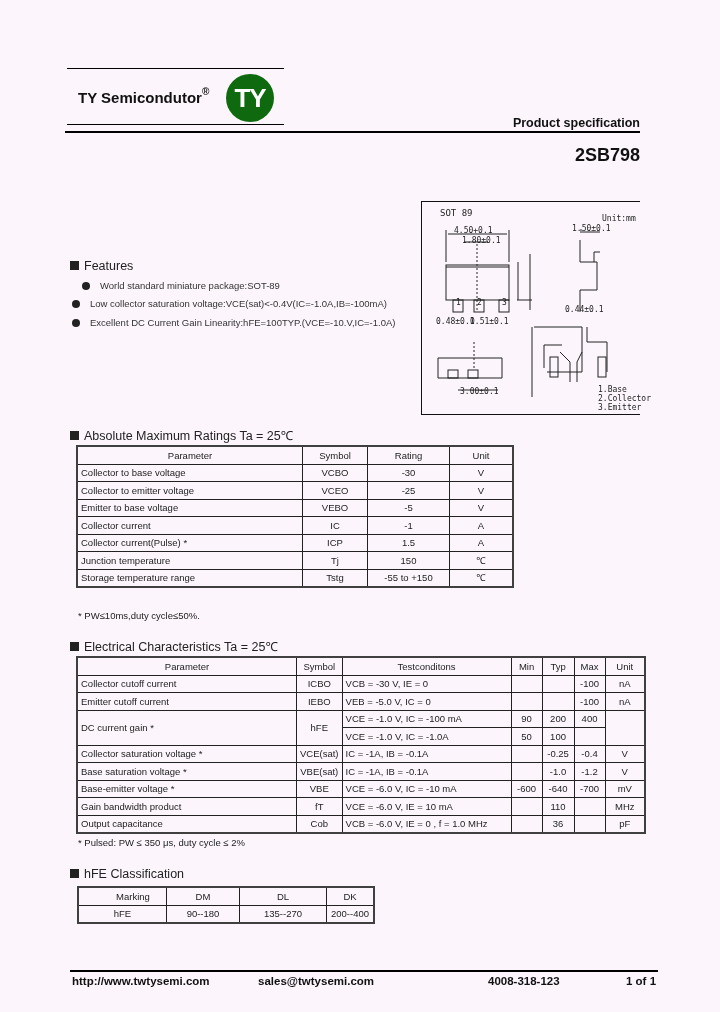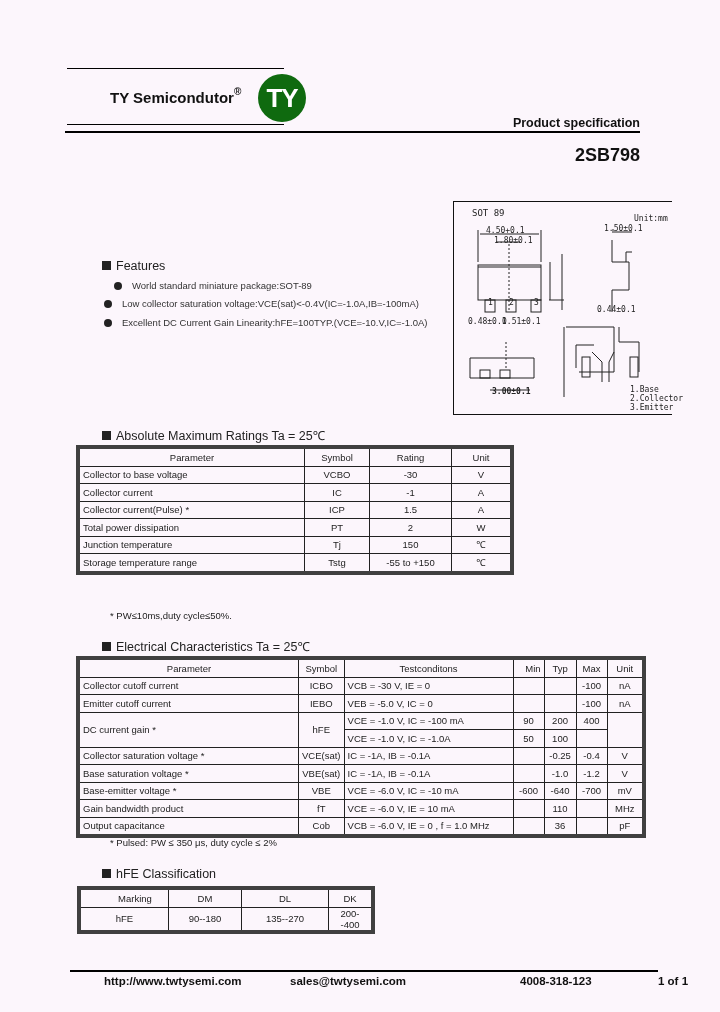--- a/index.html
+++ b/index.html
@@ -1,32 +1,32 @@
 <!DOCTYPE html>
 <html><head>
 <meta charset="utf-8">
 <style>
   html, body { margin:0; padding:0; }
   body { width:720px; height:1012px; background:#fcf6fc; position:relative; overflow:hidden;
          font-family:"Liberation Sans", sans-serif; color:#111; }
-  .abs { position:absolute;margin-left:32px; }
+  .abs { position:absolute; }
   .hr { position:absolute; background:#000; }
   .logo-text { left:78px; top:88px; font-size:15px; font-weight:bold; letter-spacing:0px; }
   .logo-text sup { font-size:10px; position:relative; top:-2px; }
   .logo-circle { left:226px; top:74px; width:48px; height:48px; border-radius:50%; background:#0f6a0f;
                  color:#fff; font-weight:bold; font-size:26px; text-align:center; line-height:48px; letter-spacing:-1px; }
   .prod-spec { right:80px; top:116px; font-size:12.5px; font-weight:bold; }
   .part { right:80px; top:145px; font-size:18px; font-weight:bold; }
   .sec-title { font-size:12.5px; color:#222; }
   .sec-title .sq { display:inline-block; width:9px; height:9px; background:#222; margin-right:5px; vertical-align:0px; }
   .feat { font-size:9.5px; color:#333; }
   .feat .dot { display:inline-block; width:8px; height:8px; border-radius:50%; background:#222; margin-right:10px; vertical-align:-1px; }
   table.t { position:absolute; border-collapse:collapse; font-size:9.5px; color:#222; }
   table.t td, table.t th { border:1px solid #222; padding:0 3px; height:16.5px; font-weight:normal; }
-  table.t.outer { border:4px solid #404040; }
+  table.t.outer { border:2px solid #404040; }
   .c { text-align:center; }
   .note { font-size:9.5px; color:#222; }
   .footer { font-size:11.5px; font-weight:bold; top:975px; }
   .pkg { left:421px; top:201px; width:218px; height:212px; border-left:1px solid #111; border-bottom:1px solid #111; border-top:1px solid #111; }
   .pkg .lbl { position:absolute; font-family:"DejaVu Sans Mono", monospace; font-size:8px; color:#222; }
 </style>
 </head>
 <body>
 
 <div class="hr" style="left:67px;top:68px;width:217px;height:1px;"></div>
@@ -85,21 +85,21 @@
       <polyline points="165,125 165,140 185,140 185,170"></polyline>
       <line x1="110" y1="125" x2="110" y2="195"></line>
     </g>
   </svg>
   <span class="lbl" style="left:32px;top:24px;">4.50+0.1</span>
   <span class="lbl" style="left:40px;top:34px;">1.80±0.1</span>
   <span class="lbl" style="left:150px;top:22px;">1.50±0.1</span>
   <span class="lbl" style="left:143px;top:103px;">0.44±0.1</span>
   <span class="lbl" style="left:14px;top:115px;">0.48±0.1</span>
   <span class="lbl" style="left:48px;top:115px;">0.51±0.1</span>
-  <span class="lbl" style="left:38px;top:185px;font-weight:bold;">3.00±0.1</span>
+  <span class="lbl" style="left:38px;top:185px;">3.00±0.1</span>
   <span class="lbl" style="left:34px;top:96px;">1</span>
   <span class="lbl" style="left:55px;top:96px;">2</span>
   <span class="lbl" style="left:80px;top:96px;">3</span>
   <span class="lbl" style="left:176px;top:183px;">1.Base</span>
   <span class="lbl" style="left:176px;top:192px;">2.Collector</span>
   <span class="lbl" style="left:176px;top:201px;">3.Emitter</span>
 </div>
 
 <div class="abs sec-title" style="left:70px;top:427px;"><span class="sq"></span><span>Absolute Maximum Ratings Ta = 25℃</span></div>
 <table class="t outer" style="left:76px;top:445px;width:438px;">
@@ -110,36 +110,42 @@
     <td class="c" style="width:75px;">Rating</td>
     <td class="c">Unit</td>
   </tr>
   <tr>
         <td>Collector to base voltage</td>
         <td class="c">VCBO</td>
         <td class="c">-30</td>
         <td class="c">V</td>
       </tr>
   <tr>
+        <td>Collector to emitter voltage</td>
+        <td class="c">VCEO</td>
+        <td class="c">-25</td>
+        <td class="c">V</td>
+      </tr>
+  <tr>
+        <td>Emitter to base voltage</td>
+        <td class="c">VEBO</td>
+        <td class="c">-5</td>
+        <td class="c">V</td>
+      </tr>
+  <tr>
         <td>Collector current</td>
         <td class="c">IC</td>
         <td class="c">-1</td>
         <td class="c">A</td>
       </tr>
   <tr>
         <td>Collector current(Pulse) *</td>
         <td class="c">ICP</td>
         <td class="c">1.5</td>
         <td class="c">A</td>
-      </tr>
-  <tr>
-        <td>Total power dissipation</td>
-        <td class="c">PT</td>
-        <td class="c">2</td>
-        <td class="c">W</td>
       </tr>
   <tr>
         <td>Junction temperature</td>
         <td class="c">Tj</td>
         <td class="c">150</td>
         <td class="c">℃</td>
       </tr>
   <tr>
         <td>Storage temperature range</td>
         <td class="c">Tstg</td>
@@ -150,21 +156,21 @@
   </table>
 <div class="abs note" style="left:78px;top:610px;">* PW≤10ms,duty cycle≤50%.</div>
 
 <div class="abs sec-title" style="left:70px;top:638px;"><span class="sq"></span><span>Electrical Characteristics Ta = 25℃</span></div>
 <table class="t outer" style="left:76px;top:656px;width:570px;">
   <tbody>
       <tr>
     <td class="c" style="width:212px;">Parameter</td>
     <td class="c" style="width:34px;">Symbol</td>
     <td class="c" style="width:162px;">Testconditons</td>
-    <td class="c" style="width:24px;text-align:right;">Min</td>
+    <td class="c" style="width:24px;">Min</td>
     <td class="c" style="width:25px;text-align:center;">Typ</td>
     <td class="c" style="width:24px;margin-left:45px;">Max</td>
     <td class="c">Unit</td>
   </tr>
   <tr>
         <td>Collector cutoff current</td>
         <td class="c">ICBO</td>
         <td>VCB = -30 V, IE = 0</td>
         <td class="c"></td>
         <td class="c"></td>

